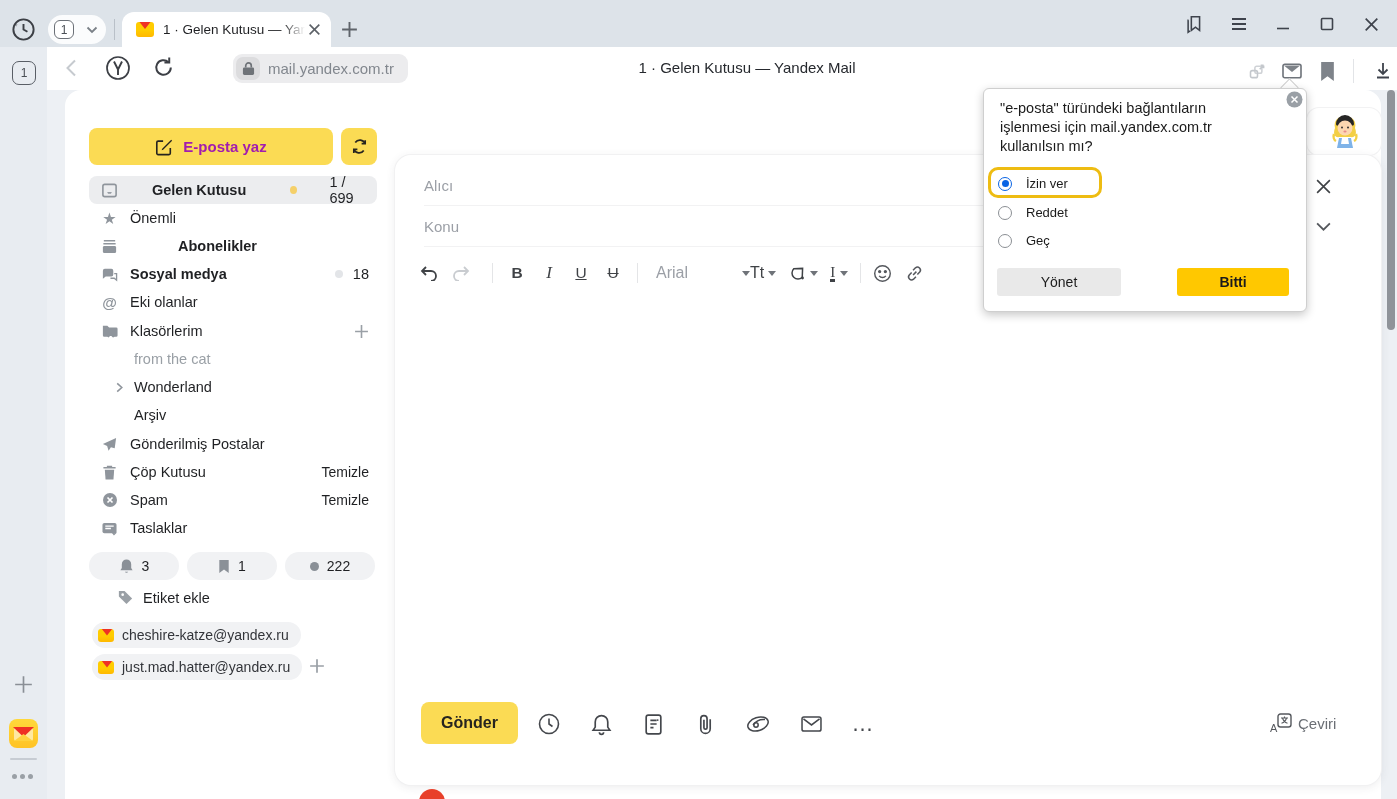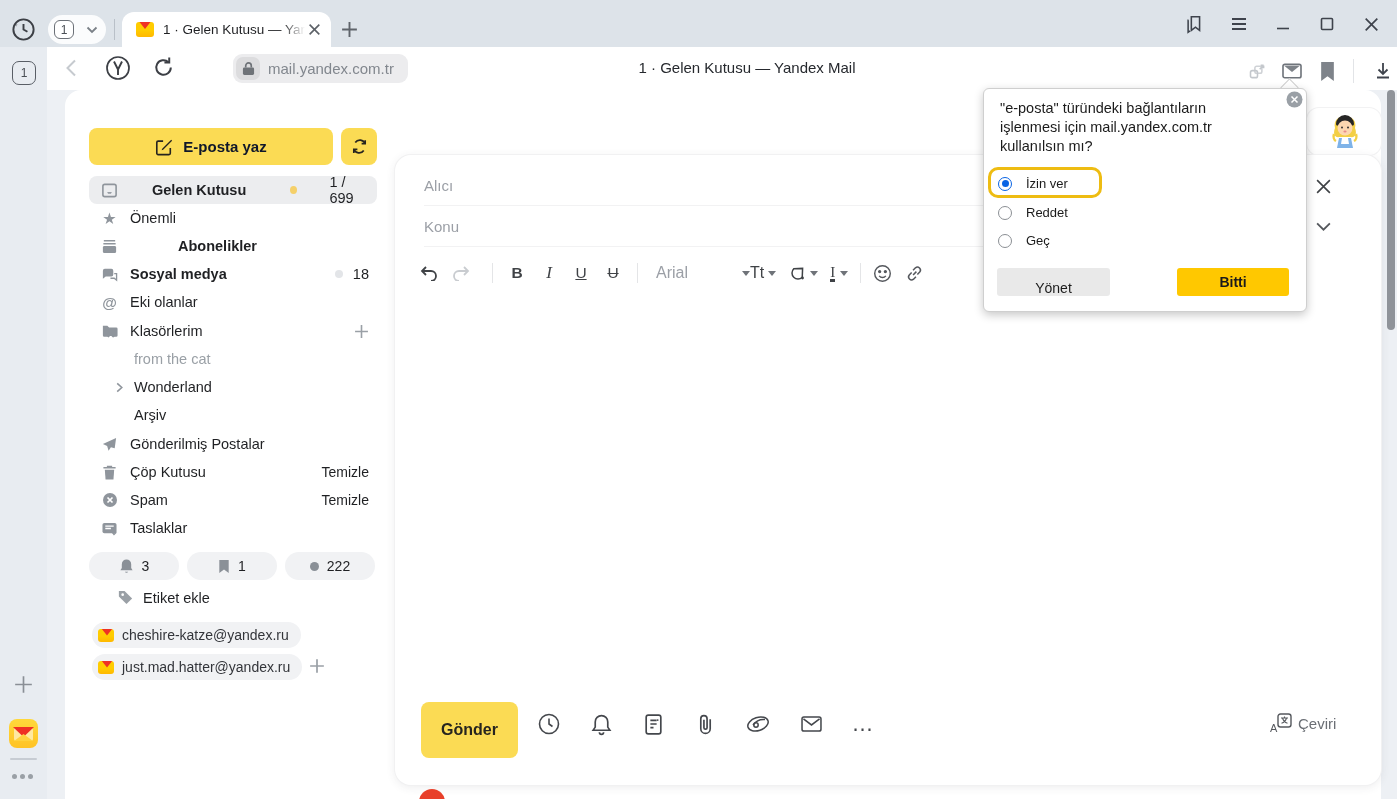--- a/index.html
+++ b/index.html
@@ -27,21 +27,21 @@
 
   .urlpill { left:186px; top:7px; height:29px; background:#ececee; border-radius:9px; display:flex; align-items:center; padding:0 14px 0 3px; }
   .lockchip { width:24px; height:23px; background:#dcdcde; border-radius:7px; display:flex; align-items:center; justify-content:center; margin-right:8px; }
   .url-text { font-size:15px; color:#82878e; }
   .page-title { left:400px; top:12px; width:600px; text-align:center; font-size:15px; color:#26292e; }
 
   
   #mailcard { left:65px; top:90px; width:1316px; height:709px; background:#ffffff; border-radius:16px 16px 0 0; }
 
   .yellow-btn { background:#fbdb54; border-radius:8px; display:flex; align-items:center; justify-content:center; cursor:pointer; }
-  .compose-btn { left:24px; top:38px; width:244px; height:37px; font-size:15px; font-weight:bold; color:#0f172a; gap:10px; }
+  .compose-btn { left:24px; top:38px; width:244px; height:37px; font-size:15px; font-weight:bold; color:#a21caf; gap:10px; }
   .sync-btn { left:276px; top:38px; width:36px; height:37px; }
 
   .folder-row { left:24px; width:288px; height:28px; display:flex; align-items:center; padding:0 8px 0 11px; border-radius:8px; font-size:14.5px; color:#1f2023; }
   .folder-row.selected { background:#ecedef; }
   .folder-row .ficon { width:19px; display:flex; justify-content:center; margin-right:11px; color:#8f959c; flex:none; }
   .folder-row .flabel { white-space:nowrap; }
   .folder-row .spacer { flex:1; }
   .bold { font-weight:bold; }
   .muted { color:#9aa0a6; }
   .dot { width:8px; height:8px; border-radius:50%; margin-right:10px; }
@@ -51,21 +51,21 @@
   .badge-pill { top:462px; height:28px; width:90px; background:#f1f2f4; border-radius:14px; display:flex; align-items:center; justify-content:center; gap:8px; font-size:14px; color:#1f2023; }
   .acct-pill { left:27px; height:26px; background:#f1f2f4; border-radius:13px; display:flex; align-items:center; padding:0 12px 0 6px; gap:8px; font-size:14px; color:#33353a; }
 
   
   #composecard { left:330px; top:65px; width:986px; height:630px; background:#fff; border-radius:16px; box-shadow:0 0 0 1px #f1f1f2, 0 2px 10px rgba(60,60,70,.10); }
   .field-row { left:29px; width:870px; height:41px; display:flex; align-items:center; border-bottom:1px solid #f2f2f3; font-size:15px; color:#9b9fa6; }
   .fmt-bar { left:25px; top:97px; height:42px; display:flex; align-items:center; color:#3f4246; }
   .fmt-btn { width:32px; text-align:center; font-size:15.5px; }
   .fmt-div { width:1px; height:20px; background:#e4e5e7; margin:0 8px; }
   .caret { width:0; height:0; border-left:4px solid transparent; border-right:4px solid transparent; border-top:5px solid #6f7379; display:inline-block; }
-  .send-btn { left:26px; top:547px; width:97px; height:56px; font-size:16px; font-weight:bold; color:#26241f; }
+  .send-btn { left:26px; top:547px; width:97px; height:42px; font-size:16px; font-weight:bold; color:#26241f; }
   .compose-ic { position:absolute; top:557px; width:24px; height:24px; color:#44474c; display:flex; align-items:center; justify-content:center; }
 
   
   .act-ic { position:absolute; top:119px; width:24px; height:24px; color:#cbcdd0; display:flex; align-items:center; justify-content:center; }
 
   
   #popup { left:983px; top:88px; width:324px; height:224px; background:#fff; border:1px solid #cfcfcf; border-radius:6px; box-shadow:0 3px 10px rgba(0,0,0,.22); z-index:50; }
   #popup-pointer { left:1283px; top:81px; width:13px; height:13px; background:#fff; border-left:1px solid #cfcfcf; border-top:1px solid #cfcfcf; transform:rotate(45deg); z-index:49; }
   .popup-msg { left:16px; top:10px; width:240px; font-size:14.5px; line-height:19px; color:#1b1b1b; }
   .radio { width:14px; height:14px; border-radius:50%; border:1.5px solid #8b8f94; background:#fff; flex:none; }
@@ -606,19 +606,19 @@
   </div>
   <div class="abs opt-row" style="top:116px;">
     <span class="radio"></span>
     <span>Reddet</span>
   </div>
   <div class="abs opt-row" style="top:144px;">
     <span class="radio"></span>
     <span>Geç</span>
   </div>
 
-  <div class="abs popup-btn" style="left:13px;width:113px;background:#e9e9e9;align-items:flex-end;">
+  <div class="abs popup-btn" style="left:13px;width:124px;background:#e9e9e9;">
     <span>Yönet</span>
   </div>
   <div class="abs popup-btn" style="left:193px;width:112px;background:#ffc800;font-weight:bold;">
     <span>Bitti</span>
   </div>
 </div>
 
 </body></html>

